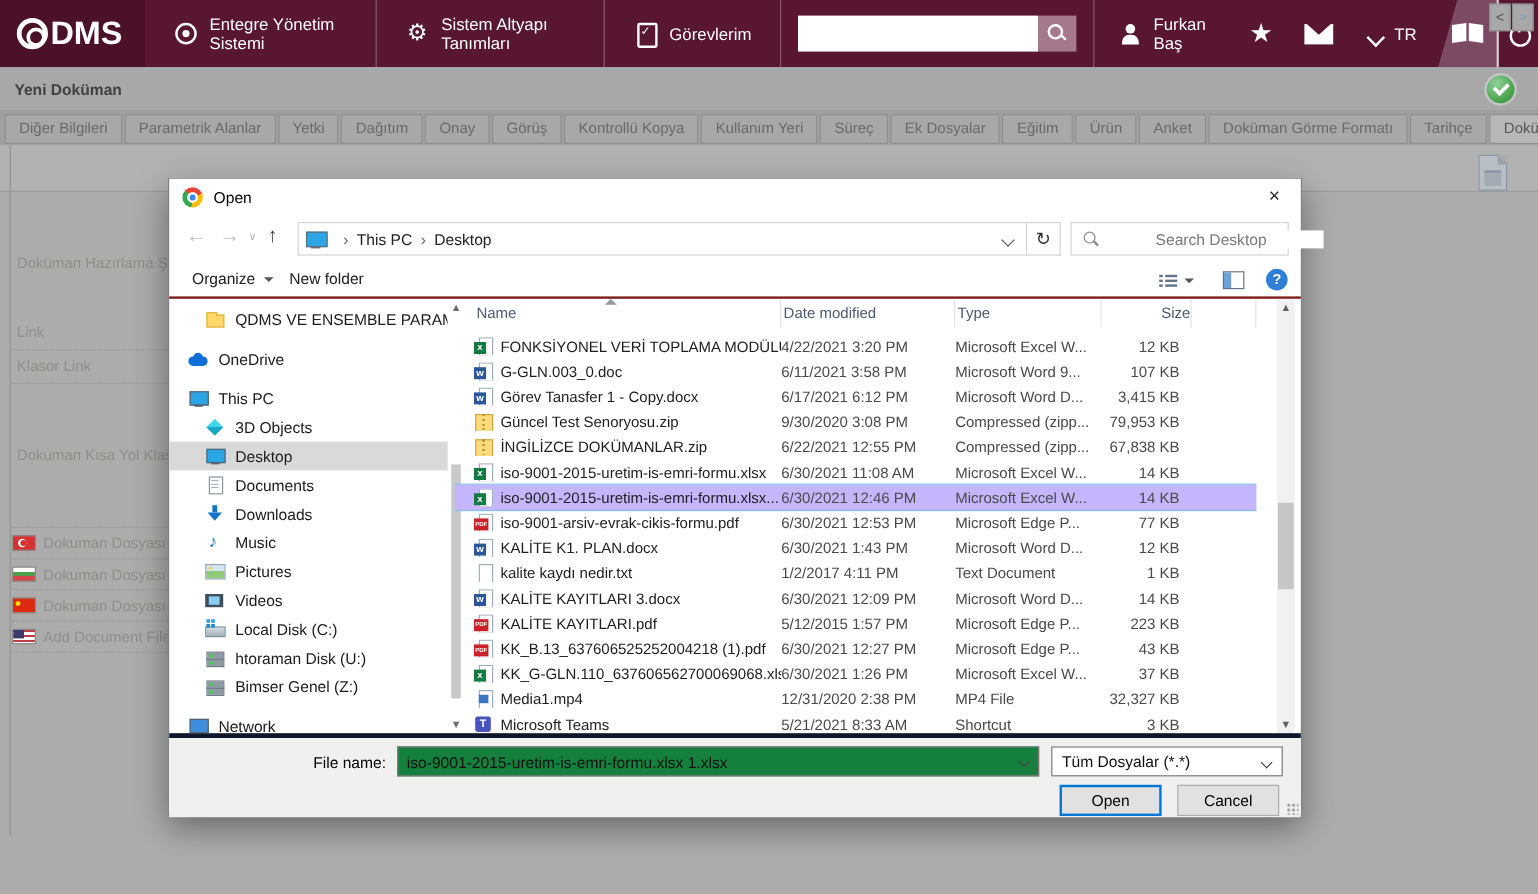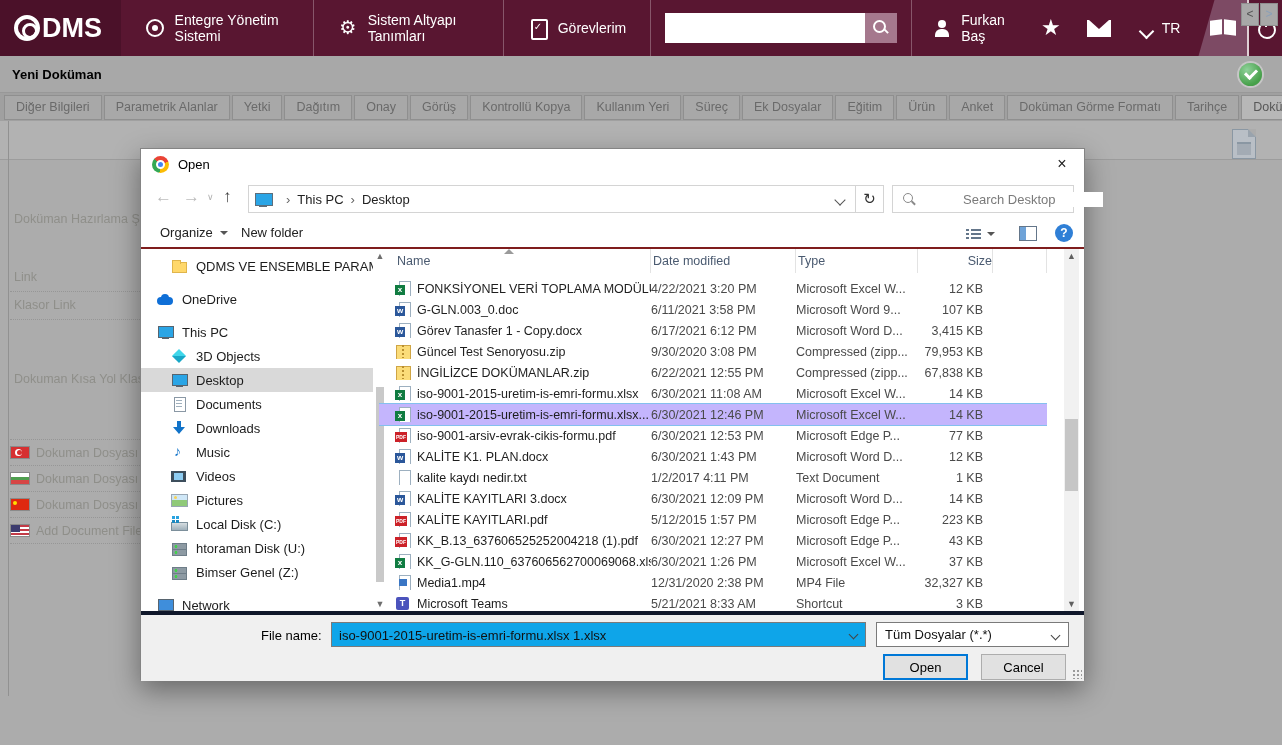--- a/index.html
+++ b/index.html
@@ -39,21 +39,21 @@
   .book-block { width:62px; background:#7d4a64; clip-path:polygon(16px 0,100% 0,100% 100%,0 100%); display:flex; align-items:center; justify-content:center; cursor:pointer; }
   .i-book { position:relative; width:26px; height:20px; }
   .i-book::before { content:""; position:absolute; left:0; top:2px; width:12px; height:15px; background:#fff; transform:skewY(-8deg); }
   .i-book::after { content:""; position:absolute; right:0; top:2px; width:12px; height:15px; background:#fff; transform:skewY(8deg); }
   .power-block { width:44px; border-left:2px solid rgba(255,255,255,.8); display:flex; align-items:center; justify-content:center; cursor:pointer; }
   .i-power::before { content:""; position:absolute; left:2px; top:3px; width:14px; height:14px; border:2px solid #fff; border-radius:50%; }
   .i-power::after { content:""; position:absolute; left:9px; top:0; width:2px; height:9px; background:#fff; box-shadow:0 0 0 2px #591631; }
 
   
   .crumb-row { position:absolute; left:0; top:56px; width:1282px; height:37px; background:#a8a8a8; border-bottom:1px solid #989898; display:flex; align-items:center; padding:0 12px; }
-  .crumb-title { font-size:13px; font-weight:bold; color:#000000; }
+  .crumb-title { font-size:13px; font-weight:bold; color:#404040; }
   .check-circle { position:absolute; right:20px; top:7px; width:23px; height:23px; border-radius:50%; background:radial-gradient(circle at 35% 30%, #8fd19a, #46a049 70%); box-shadow:0 0 0 2px rgba(255,255,255,.35); cursor:pointer; }
   .check-circle::after { content:""; position:absolute; left:6px; top:6px; width:9px; height:5px; border-left:3px solid #fff; border-bottom:3px solid #fff; transform:rotate(-45deg); }
   .tab-row { position:absolute; left:0; top:93px; width:1282px; height:28px; background:#a0a0a0; display:flex; gap:2px; padding:2px 46px 0 4px; }
   .tab { background:#a8a8a8; border:1px solid #8f8f8f; color:#6a6a6a; font-size:12.5px; padding:0 11px; height:25px; line-height:23px; white-space:nowrap; cursor:pointer; }
   .tab[data-active="true"] { background:#b7b7b7; color:#575757; }
   .tab-nav { position:absolute; right:4px; top:3px; display:flex; gap:1px; }
   .tab-nav-btn { width:18px; height:23px; background:#a8a8a8; border:1px solid #8f8f8f; font-size:12px; color:#555; line-height:21px; text-align:center; cursor:pointer; }
   .tab-nav-btn.fwd { color:#8aa0b8; }
 
   
@@ -179,21 +179,21 @@
   .fic[data-icon="teams-file-icon"]::before { content:""; position:absolute; left:1px; top:1px; width:13px; height:13px; background:#4b53bc; border-radius:2px; border:none; }
   [data-icon="teams-file-icon"]::after { content:"T"; position:absolute; left:1px; top:1px; width:13px; height:13px; color:#fff; font:bold 9px/13px "Liberation Sans",sans-serif; text-align:center; }
   .list-scroll { position:absolute; left:923px; top:0; width:15px; height:362px; background:#f1f1f1; }
   .ls-arrow { position:absolute; left:0; width:15px; height:14px; color:#606060; font-size:9px; text-align:center; line-height:14px; cursor:pointer; }
   .list-thumb { position:absolute; left:1px; top:170px; width:13px; height:72px; background:#c6c6c6; cursor:pointer; }
 
   
   .dlg-footer { position:absolute; left:0; top:462px; width:100%; height:70px; background:#f0f0f0; border-top:4px solid #0f172a; font-size:13px; }
   .fn-label { position:absolute; left:120px; top:13px; color:#000; }
   .fn-input-wrap { position:absolute; left:190px; top:7px; width:535px; height:25px; }
-  .fn-input { width:100%; height:100%; border:1px solid #7a7a7a; padding:2px 22px 0 7px; font-size:13px; color:#111; outline:none; background:#0ea5e9; font-family:"Liberation Sans","DejaVu Sans",sans-serif; }
+  .fn-input { width:100%; height:100%; border:1px solid #7a7a7a; padding:2px 22px 0 7px; font-size:13px; color:#111; outline:none; background:#15803d; font-family:"Liberation Sans","DejaVu Sans",sans-serif; }
   .combo-chev { position:absolute; right:8px; top:9px; width:8px; height:8px; pointer-events:none; }
   .combo-chev::before { content:""; position:absolute; left:0; top:0; width:6px; height:6px; border-right:1.5px solid #444; border-bottom:1.5px solid #444; transform:rotate(45deg); }
   .ft-combo { position:absolute; left:735px; top:7px; width:193px; height:25px; border:1px solid #7a7a7a; background:#fff; line-height:23px; padding-left:8px; color:#111; cursor:pointer; }
   .dlg-btn { position:absolute; top:39px; width:85px; height:26px; background:#e1e1e1; border:1px solid #adadad; font-size:13px; color:#000; cursor:pointer; font-family:"Liberation Sans","DejaVu Sans",sans-serif; }
   .btn-open { left:742px; border:2px solid #0078d7; }
   .btn-cancel { left:840px; }
   .resize-grip { position:absolute; right:2px; bottom:2px; width:10px; height:10px; background:radial-gradient(circle at 2px 2px,#9a9a9a 1px,transparent 1.4px); background-size:4px 4px; cursor:nwse-resize; }
 </style>
 </head>
 <body>
@@ -403,26 +403,26 @@
           </div>
           <div class="side-item" data-indent="1">
             <span class="sic" data-icon="downloads-icon"></span>
             <span>Downloads</span>
           </div>
           <div class="side-item" data-indent="1">
             <span class="sic" data-icon="music-icon"></span>
             <span>Music</span>
           </div>
           <div class="side-item" data-indent="1">
+            <span class="sic" data-icon="pictures-icon"></span>
+            <span>Pictures</span>
+          </div>
+          <div class="side-item" data-indent="1">
             <span class="sic" data-icon="videos-icon"></span>
             <span>Videos</span>
-          </div>
-          <div class="side-item" data-indent="1">
-            <span class="sic" data-icon="pictures-icon"></span>
-            <span>Pictures</span>
           </div>
           <div class="side-item" data-indent="1">
             <span class="sic" data-icon="local-disk-icon"></span>
             <span>Local Disk (C:)</span>
           </div>
           <div class="side-item" data-indent="1">
             <span class="sic" data-icon="network-drive-icon"></span>
             <span>htoraman Disk (U:)</span>
           </div>
           <div class="side-item" data-indent="1">

